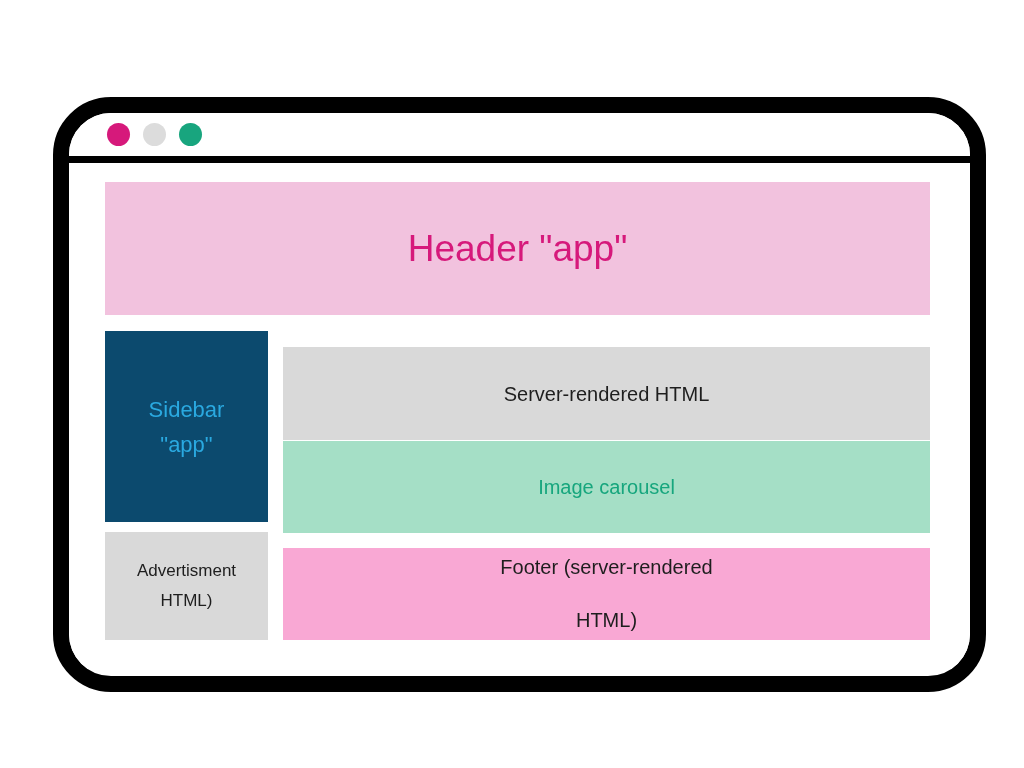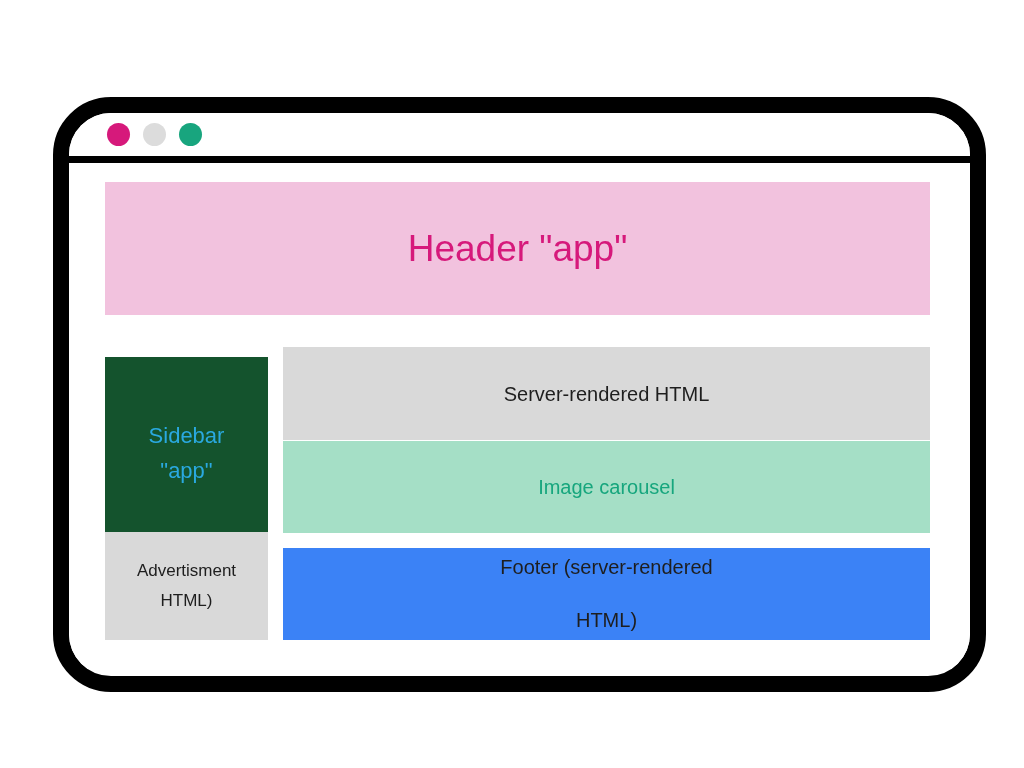--- a/index.html
+++ b/index.html
@@ -98,38 +98,38 @@
       <span class="dot" style="background-color: rgb(220, 220, 220);"></span>
       <span class="dot" style="background-color: rgb(24, 165, 126);"></span>
     </div>
 
     <div class="content">
 
       <div class="block block-header" style="background-color: rgb(242, 194, 222); color: rgb(214, 25, 123);">
         <div>Header "app"</div>
       </div>
 
-      <div class="block block-sidebar" style="background-color: #14532d; color: rgb(42, 169, 224); margin-top: 26px;">
+      <div class="block block-sidebar" style="background-color: #0c4a6e; color: rgb(42, 169, 224);">
         <div>Sidebar</div>
         <div>"app"</div>
       </div>
 
       <div class="block block-server" style="background-color: rgb(217, 217, 217); color: rgb(30, 30, 30);">
         <div>Server-rendered HTML</div>
       </div>
 
       <div class="block block-carousel" style="background-color: rgb(165, 223, 198); color: rgb(22, 166, 125);">
         <div>Image carousel</div>
       </div>
 
       <div class="block block-ad" style="background-color: rgb(217, 217, 217); color: rgb(30, 30, 30); text-align: right;">
         <div>Advertisment</div>
         <div>HTML)</div>
       </div>
 
-      <div class="block block-footer" style="background-color: #3b82f6; color: rgb(30, 30, 30); gap: 20px;">
+      <div class="block block-footer" style="background-color: #f9a8d4; color: rgb(30, 30, 30); gap: 20px;">
         <div>Footer (server-rendered</div>
         <div>HTML)</div>
       </div>
 
     </div>
   </div>
 </div>
 
 </body></html>

